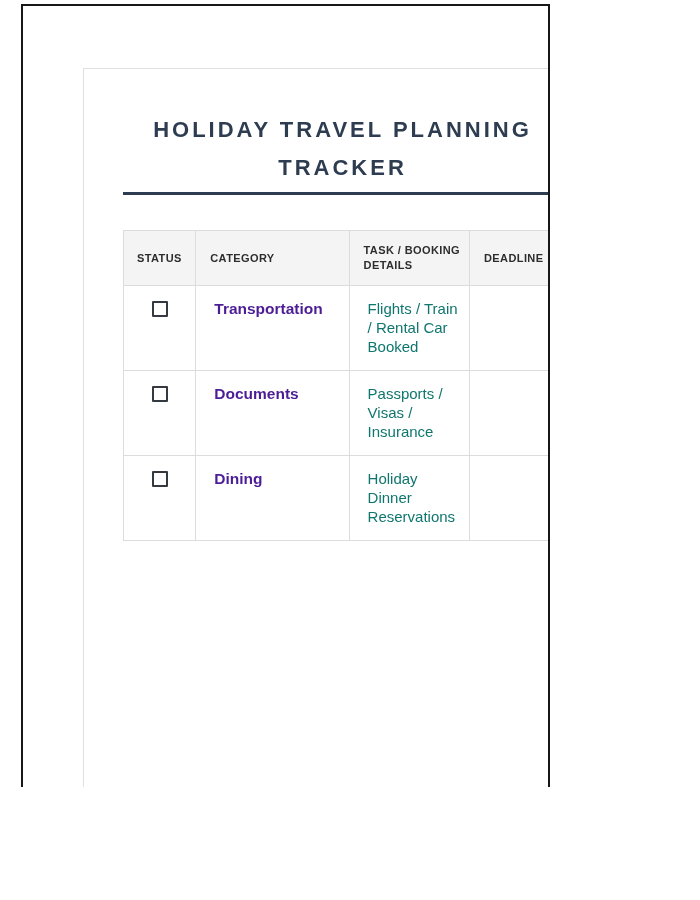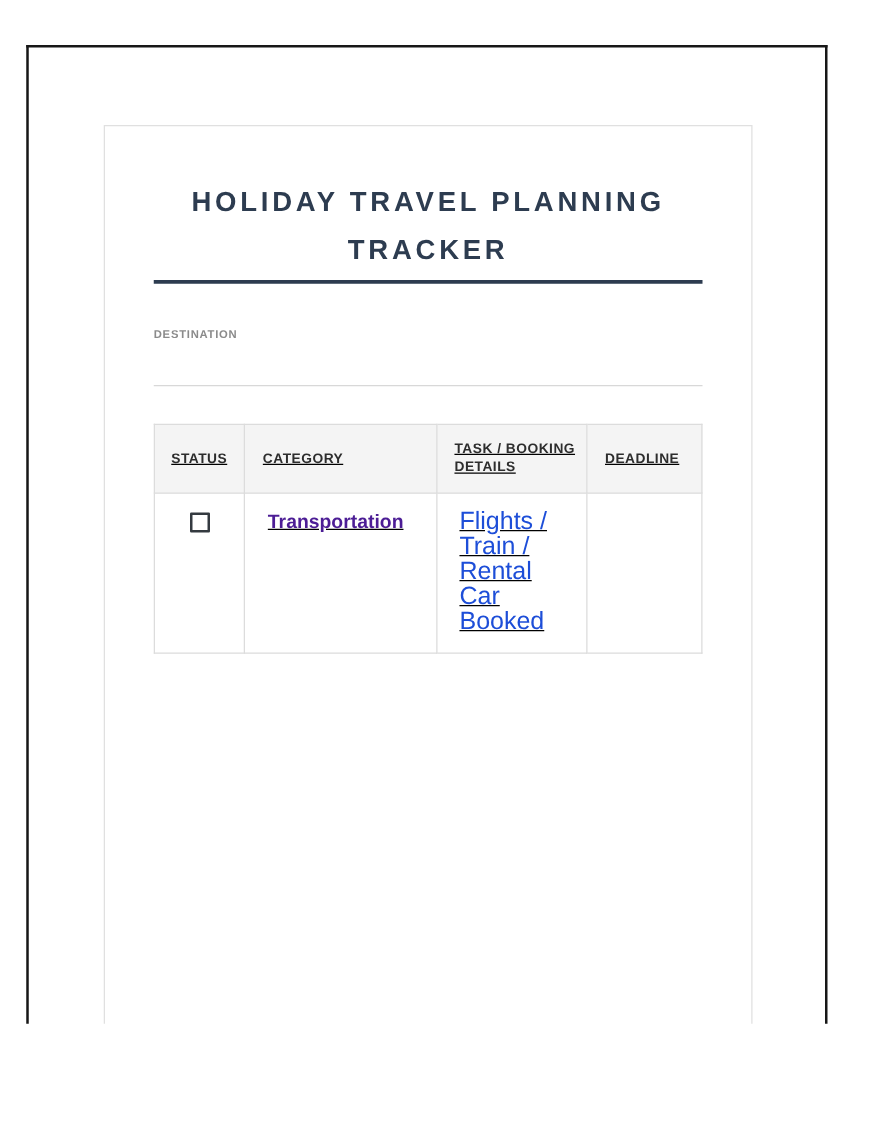--- a/index.html
+++ b/index.html
@@ -5,22 +5,22 @@
   * { margin: 0; padding: 0; box-sizing: border-box; }
   html, body {
     width: 700px; height: 900px;
     background: #ffffff;
     font-family: "Liberation Sans", sans-serif;
     position: relative;
     overflow: hidden;
   }
   .outer-frame {
     position: absolute;
-    left: 21px; top: 36px;
-    width: 641px; height: 783px;
+    left: 21px; top: 4px;
+    width: 529px; height: 783px;
     border: 2px solid #171717;
     border-bottom: none;
     background: #ffffff;
     overflow: hidden;
   }
   .page-card {
     position: absolute;
     left: 60px; top: 62px;
     width: 519px; height: 820px;
     background: #ffffff;
@@ -55,24 +55,22 @@
     color: #8b8b8b;
     line-height: 11px;
     text-transform: uppercase;
   }
   .field-line {
     height: 1px;
     background: #d8d8d8;
     margin-top: 35px;
   }
   table.tracker {
-    margin-top: 30px;
     width: 100%;
     border-collapse: collapse;
-    text-decoration: underline;
   }
   .tracker th {
     background: #f4f4f4;
     border: 1px solid #dcdcdc;
     font-size: 11px;
     font-weight: bold;
     letter-spacing: 0.4px;
     color: #2d2d2d;
     text-align: left;
     vertical-align: middle;
@@ -102,59 +100,67 @@
     margin-top: 2px;
     cursor: pointer;
   }
   .category {
     font-size: 15.5px;
     font-weight: bold;
     color: #4c1d95;
     line-height: 19px;
   }
   .task {
-    font-size: 20px;
-    color: #1d4ed8;
+    font-size: 15px;
+    color: #0f766e;
     line-height: 19px;
   }
   .col-status  { width: 16.5%; }
   .col-category{ width: 35%; }
   .col-task    { width: 27.5%; }
   .col-deadline{ width: 21%; }
 </style>
 </head>
 <body>
 
 <div class="outer-frame">
   <div class="page-card">
 
     <h1 class="doc-title">HOLIDAY TRAVEL PLANNING TRACKER</h1>
     <div class="title-rule"></div>
 
     <div class="fields">
-      <div class="field wide">
-        <div class="field-label">DESTINATION</div>
-        <div class="field-line"></div>
-      </div>
     </div>
 
     <table class="tracker">
       <thead>
         <tr>
           <th class="col-status">STATUS</th>
           <th class="col-category">CATEGORY</th>
           <th class="col-task">TASK / BOOKING
 DETAILS</th>
           <th class="col-deadline">DEADLINE</th>
         </tr>
       </thead>
       <tbody>
         <tr>
           <td class="status-cell"><span class="checkbox"></span></td>
           <td><span class="category">Transportation</span></td>
           <td><span class="task">Flights / Train / Rental Car Booked</span></td>
           <td></td>
         </tr>
+        <tr>
+          <td class="status-cell"><span class="checkbox"></span></td>
+          <td><span class="category">Documents</span></td>
+          <td><span class="task">Passports / Visas / Insurance</span></td>
+          <td></td>
+        </tr>
+        <tr>
+          <td class="status-cell"><span class="checkbox"></span></td>
+          <td><span class="category">Dining</span></td>
+          <td><span class="task">Holiday Dinner Reservations</span></td>
+          <td></td>
+        </tr>
       </tbody>
     </table>
 
   </div>
 </div>
 
 </body></html>

